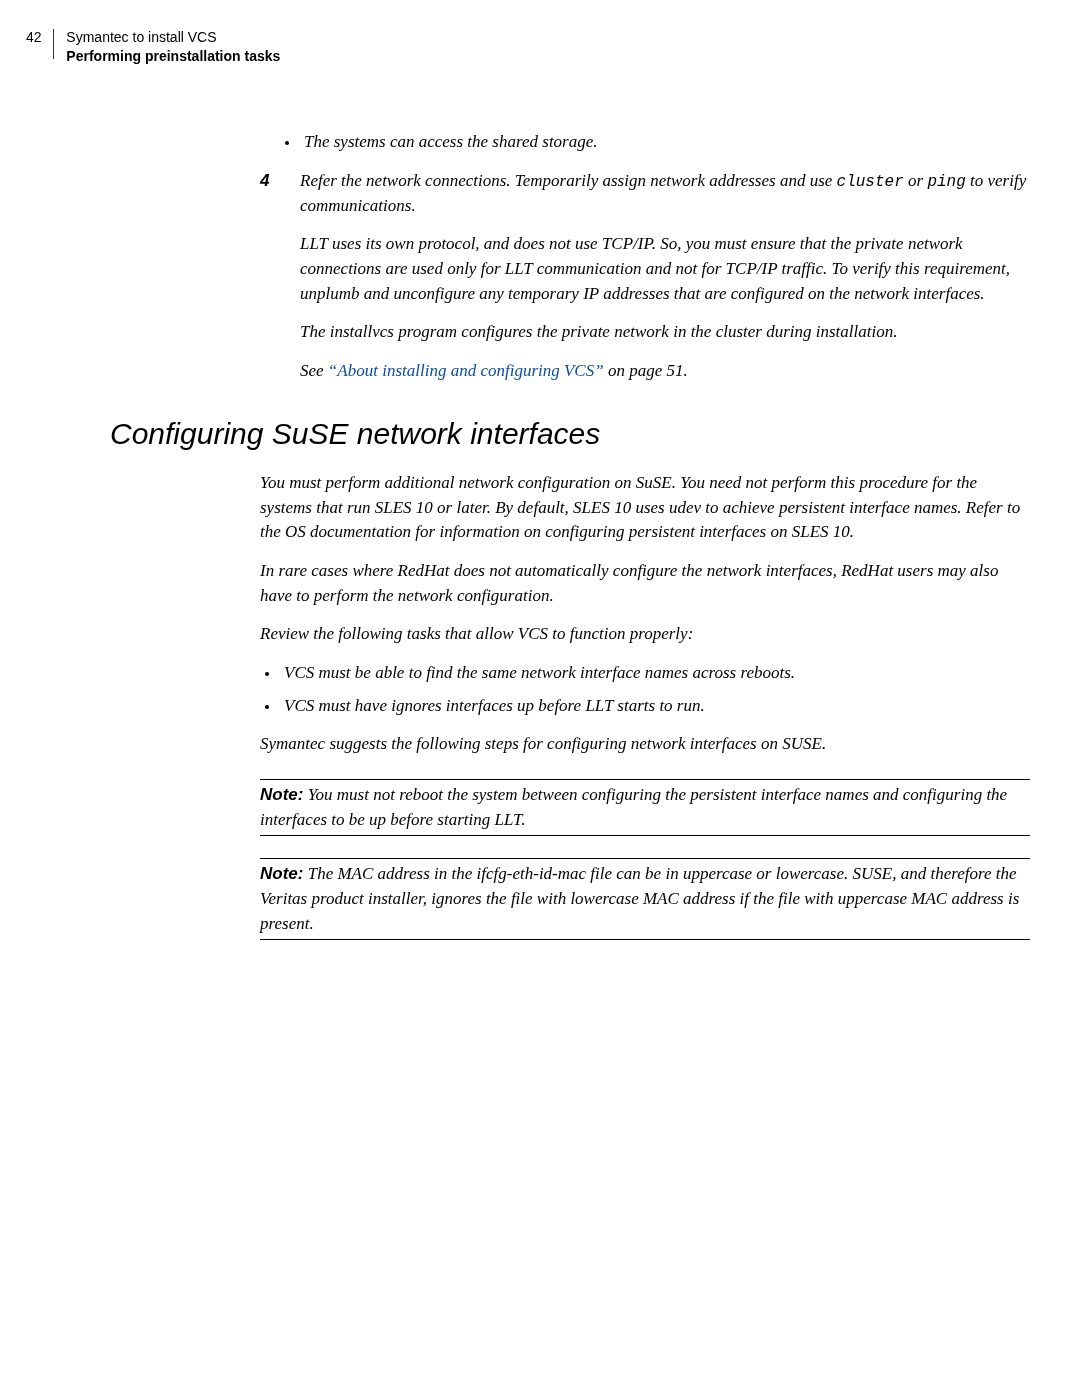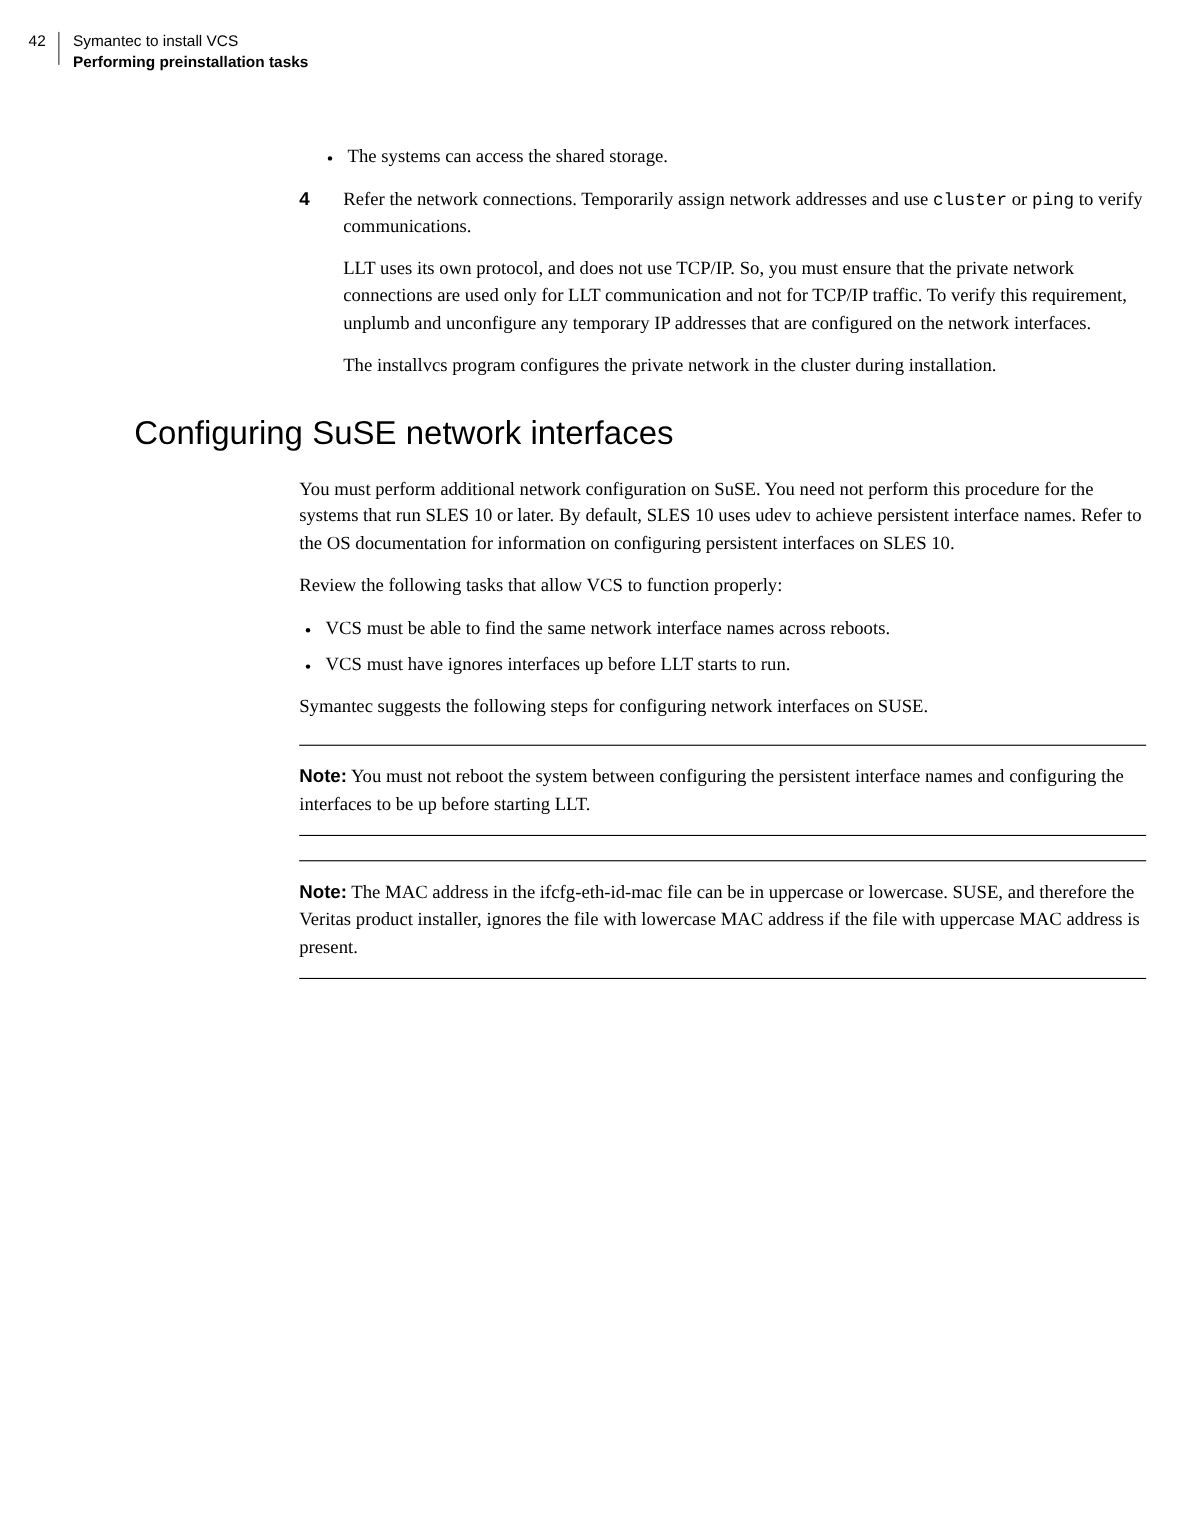--- a/index.html
+++ b/index.html
@@ -47,22 +47,23 @@
   }
   .header .chapter {
     font-weight: 400;
   }
   .header .section {
     font-weight: 600;
   }
   .content {
     position: absolute;
     top: 130px;
-    left: 272px;
+    left: 260px;
     width: 770px;
+    font-style: italic;
   }
   ul.tight {
     margin: 0 0 14px 40px;
     padding: 0;
   }
   ul.tight li {
     margin: 0 0 6px 0;
     padding-left: 4px;
   }
   ol.steps {
@@ -108,21 +109,21 @@
     margin: 0 0 14px 20px;
     padding: 0;
   }
   ul.body-list li {
     margin: 0 0 8px 0;
     padding-left: 4px;
   }
   .note {
     border-top: 1px solid #000;
     border-bottom: 1px solid #000;
-    padding: 16px 0;
+    padding: 3px 0;
     margin: 22px 0;
   }
   .note-label {
     font-family: 'Segoe UI', 'Helvetica Neue', Arial, sans-serif;
     font-weight: 700;
   }
   li::marker {
     font-size: 14px;
   }
 </style>
@@ -147,26 +148,30 @@
     </ul>
 
     <ol class="steps">
       <li>
         <span class="stepnum">4</span>
         <div>
           <span>Refer the network connections. Temporarily assign network addresses and use </span><code class="inline">cluster</code><span> or </span><code class="inline">ping</code><span> to verify communications.</span>
         </div>
         <p class="substep">LLT uses its own protocol, and does not use TCP/IP. So, you must ensure that the private network connections are used only for LLT communication and not for TCP/IP traffic. To verify this requirement, unplumb and unconfigure any temporary IP addresses that are configured on the network interfaces.</p>
         <p class="substep">The installvcs program configures the private network in the cluster during installation.</p>
+        <p class="substep">
+          <span>See </span><a class="xref" href="#">“About installing and configuring VCS”</a><span> on page 51.</span>
+        </p>
       </li>
     </ol>
 
     <h2 class="section-heading">Configuring SuSE network interfaces</h2>
 
     <p>You must perform additional network configuration on SuSE. You need not perform this procedure for the systems that run SLES 10 or later. By default, SLES 10 uses udev to achieve persistent interface names. Refer to the OS documentation for information on configuring persistent interfaces on SLES 10.</p>
+    <p>In rare cases where RedHat does not automatically configure the network interfaces, RedHat users may also have to perform the network configuration.</p>
     <p>Review the following tasks that allow VCS to function properly:</p>
 
     <ul class="body-list">
       <li>VCS must be able to find the same network interface names across reboots.</li>
       <li>VCS must have ignores interfaces up before LLT starts to run.</li>
     </ul>
 
     <p>Symantec suggests the following steps for configuring network interfaces on SUSE.</p>
 
     <div class="note">

